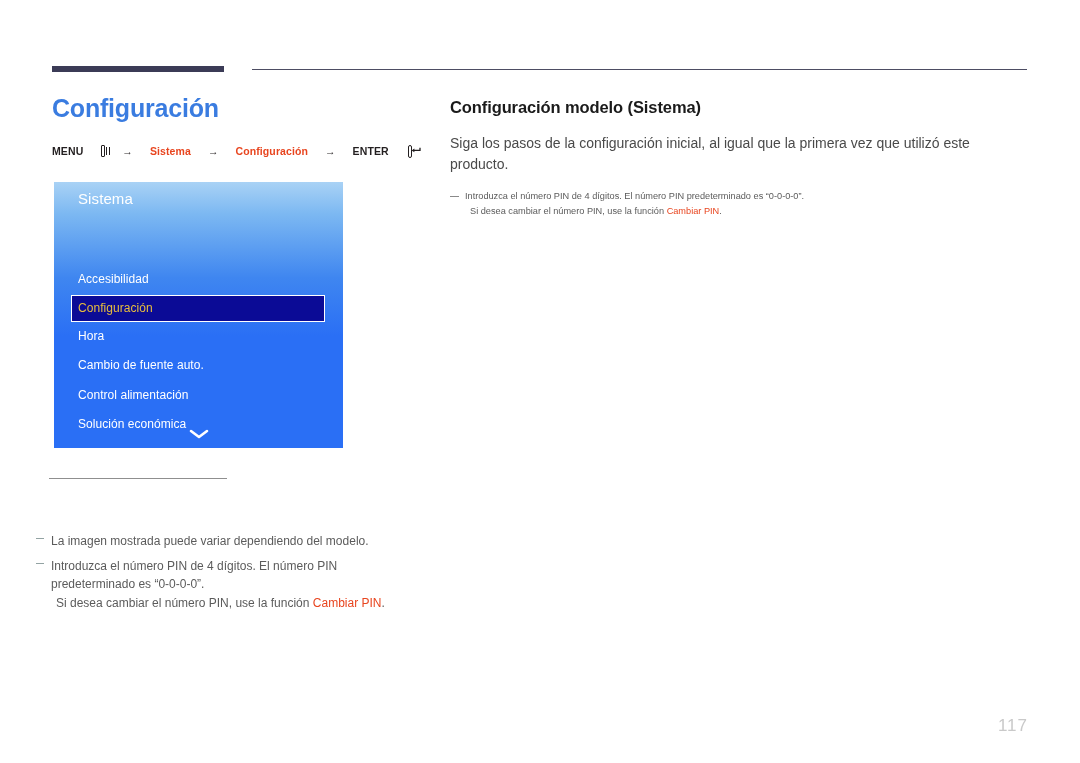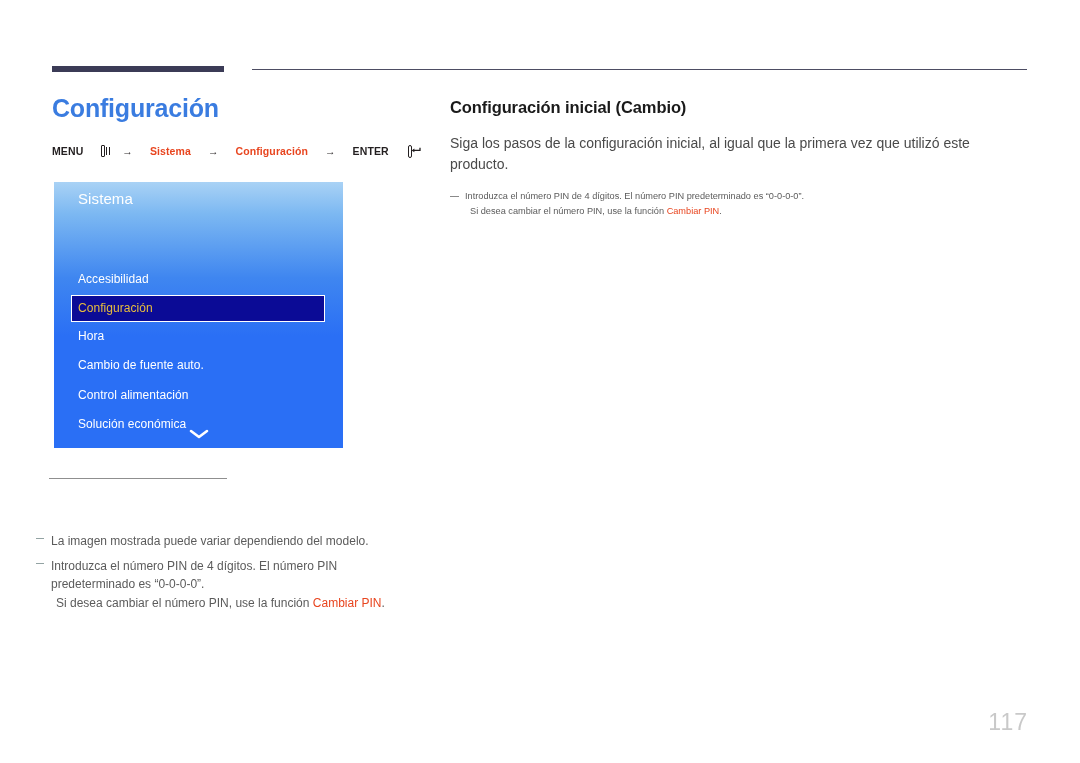--- a/index.html
+++ b/index.html
@@ -214,21 +214,21 @@
     line-height: 1.6;
     color: #5b5b5b;
   }
   .right-notes .fn-dash { background: #8a8a8a; top: 7px; width: 9px; }
 
   
   .page-number {
     position: absolute;
     right: 52px;
     bottom: 27px;
-    font-size: 23px;
+    font-size: 17px;
     color: #c9c9c9;
     letter-spacing: 1px;
   }
 </style>
 </head>
 <body>
 
 <div class="rule-thick"></div>
 <div class="rule-thin"></div>
 
@@ -285,21 +285,21 @@
     <span class="fn-dash"></span>
     <span>Introduzca el número PIN de 4 dígitos. El número PIN predeterminado es “0-0-0-0”.</span>
     <span class="fn-indent">
       <span>Si desea cambiar el número PIN, use la función </span><span class="hl-red">Cambiar PIN</span><span>.</span>
     </span>
   </div>
 
 </div>
 
 <div class="right-col">
-  <h2 class="section-title">Configuración inicial (Cambio)</h2>
+  <h2 class="section-title">Configuración modelo (Sistema)</h2>
 
   <p class="section-lead">Siga los pasos de la configuración inicial, al igual que la primera vez que utilizó este producto.</p>
 
   <div class="right-notes">
     <div class="footnote">
       <span class="fn-dash"></span>
       <span>Introduzca el número PIN de 4 dígitos. El número PIN predeterminado es “0-0-0-0”.</span>
       <span class="fn-indent">
         <span>Si desea cambiar el número PIN, use la función </span><span class="hl-red">Cambiar PIN</span><span>.</span>
       </span>

